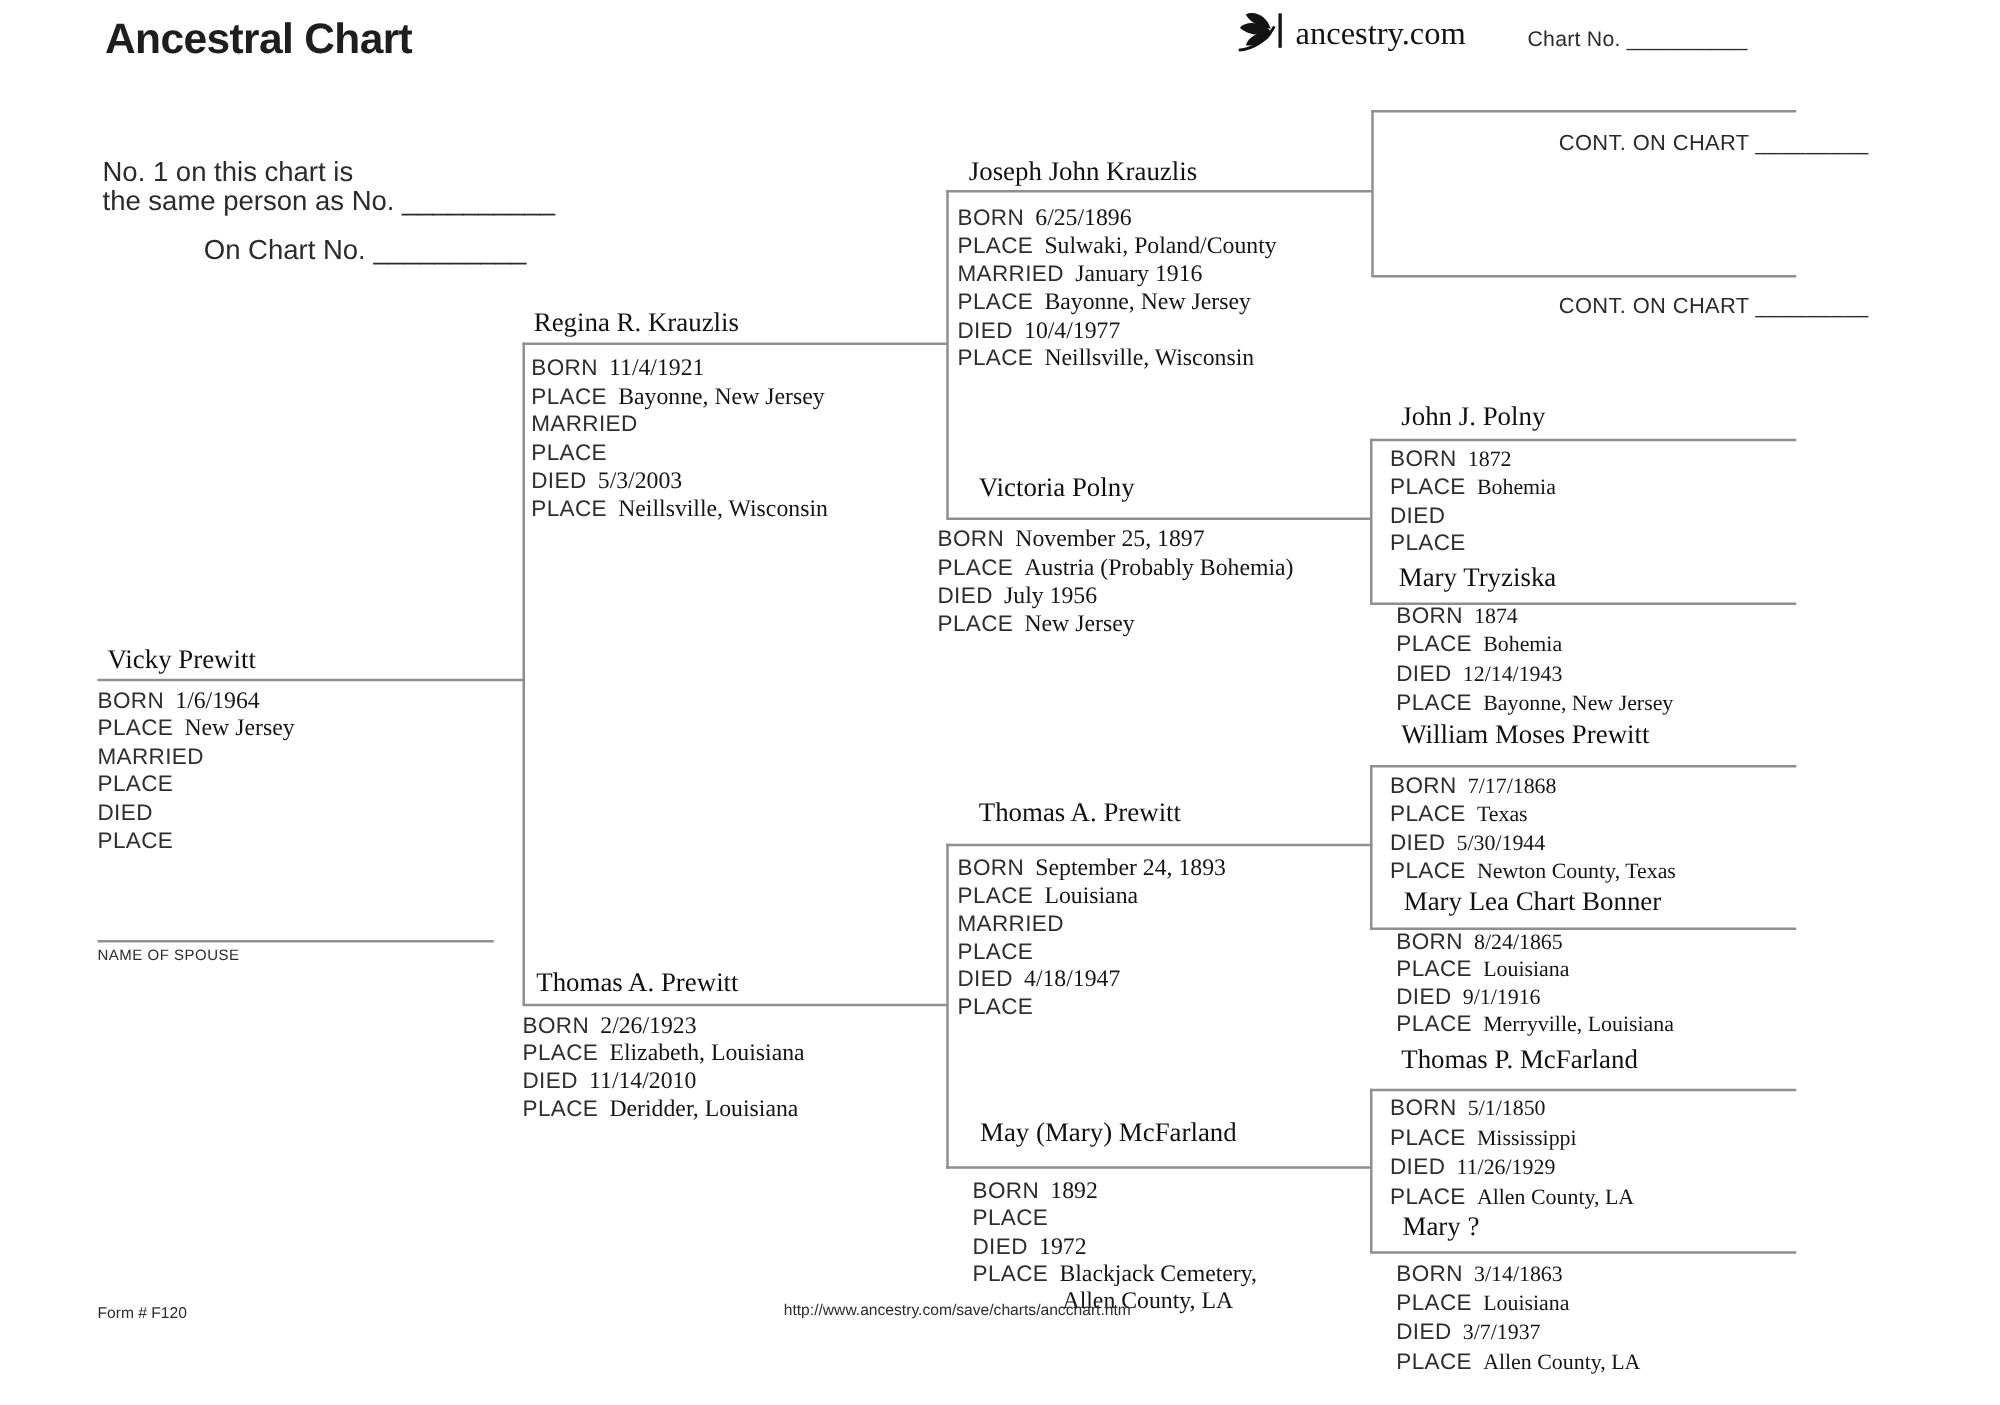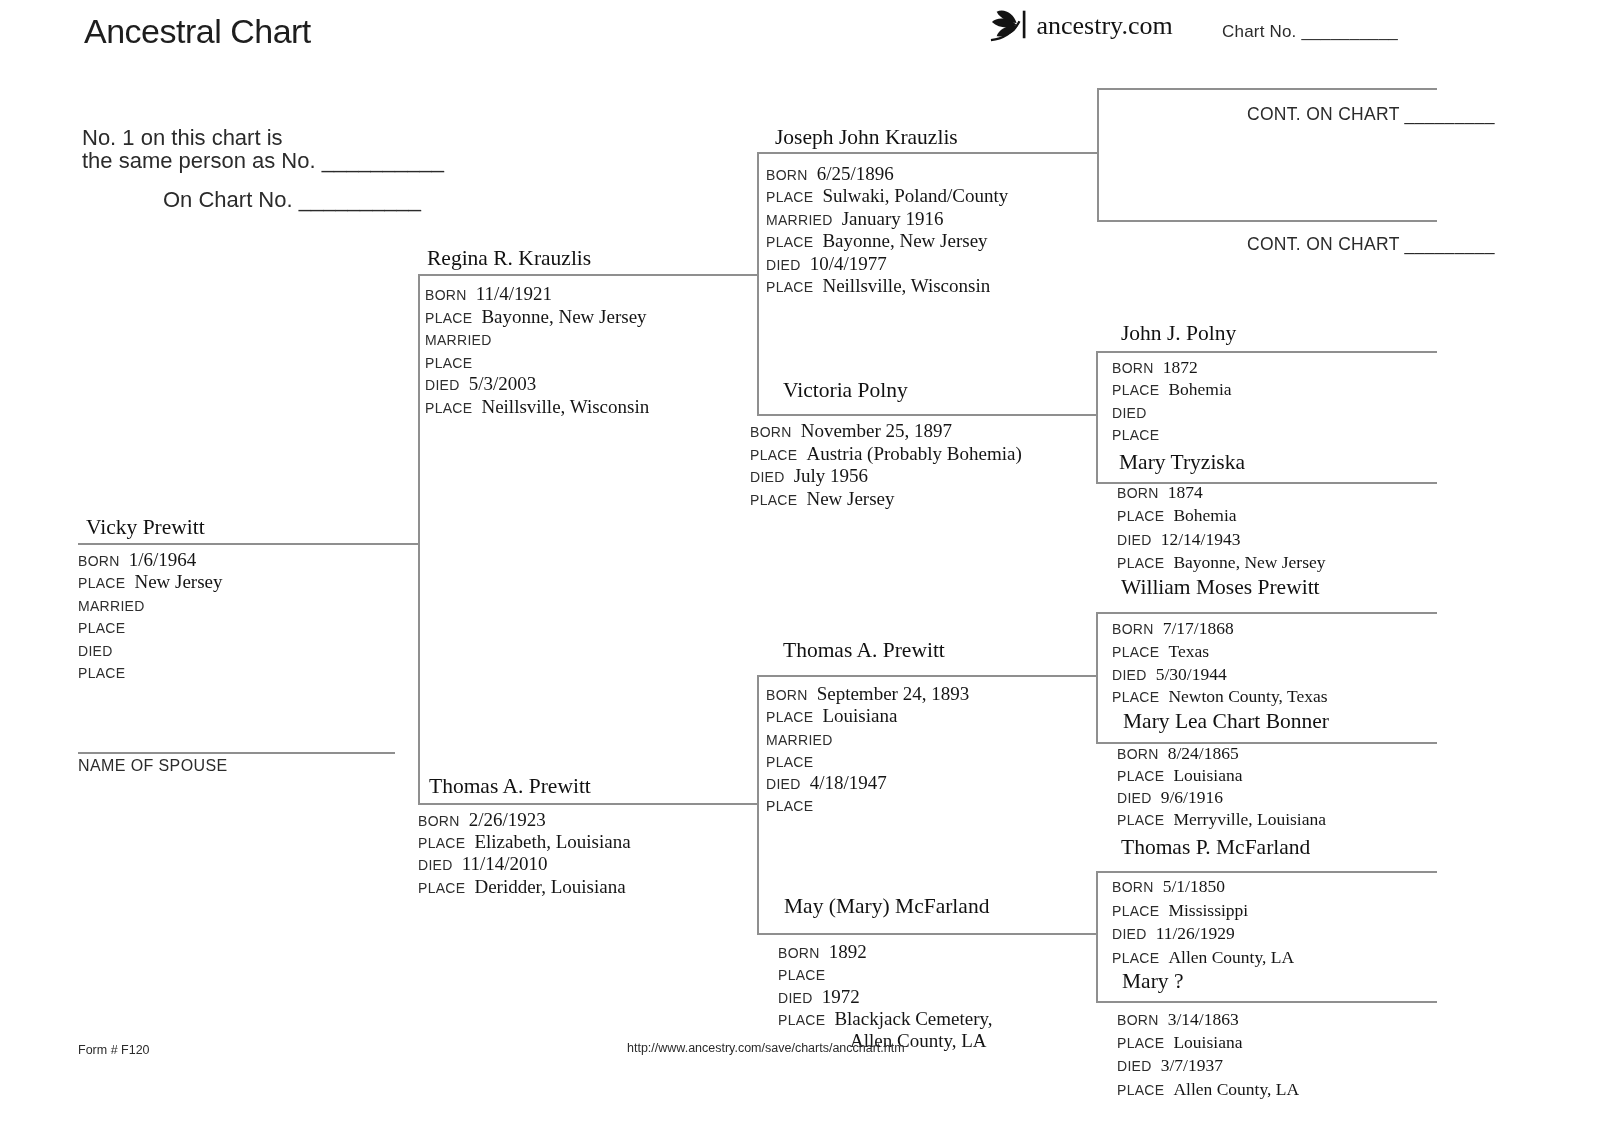--- a/index.html
+++ b/index.html
@@ -10,48 +10,48 @@
     font-family:"Liberation Sans", sans-serif;
     color:#1a1a1a;
     overflow:hidden;
   }
   .abs { position:absolute; }
   .line { position:absolute; background:#8f8f8f; }
   .hline { height:1.6px; }
   .vline { width:1.6px; }
 
   .title {
-    font-size:34px; font-weight:400; letter-spacing:-0.5px; color:#1e1e1e;
+    font-size:34px; font-weight:700; letter-spacing:-0.5px; color:#1e1e1e;
     white-space:nowrap;
   }
   .note { font-size:22px; color:#2b2b2b; white-space:nowrap; }
   .formtext { font-size:17px; color:#2b2b2b; white-space:nowrap; letter-spacing:0.2px; }
   .cont { font-size:17.5px; color:#2b2b2b; white-space:nowrap; letter-spacing:0.3px; }
   .small { font-size:12.5px; color:#2b2b2b; white-space:nowrap; }
 
   .brand {
     font-family:"Liberation Serif", serif;
     font-size:26px; color:#131313; white-space:nowrap;
   }
 
   .pname {
     position:absolute;
     font-family:"Liberation Serif", serif;
     font-size:21.5px; line-height:26px; color:#111; white-space:nowrap;
   }
   .rows { position:absolute; }
   .row { white-space:nowrap; height:var(--rh,22.4px); line-height:var(--rh,22.4px); }
-  .lbl { font-size:14px; letter-spacing:0.3px; color:#2e2e2e;text-align:right; }
+  .lbl { font-size:18px; letter-spacing:0.3px; color:#2e2e2e;text-align:right; }
   .val {
     font-family:"Liberation Serif", serif;
     font-size:19px; color:#151515; margin-left:9px;
   }
   .g4 .val { font-size:17.5px;margin-top:29px; }
   .val2 .val { margin-left:72px; }
-  .spouse { font-size:16px; letter-spacing:0.4px; color:#2b2b2b; white-space:nowrap; }
+  .spouse { font-size:12px; letter-spacing:0.4px; color:#2b2b2b; white-space:nowrap; }
 </style>
 </head>
 <body>
 
 <div class="abs title" style="left:84px;top:12px">Ancestral Chart</div>
 
 <div class="abs note" style="left:82px;top:125px">No. 1 on this chart is</div>
 <div class="abs note" style="left:82px;top:148px">the same person as No. __________</div>
 <div class="abs note" style="left:163px;top:187px">On Chart No. __________</div>
 
@@ -210,21 +210,21 @@
       <div class="row"><span class="lbl">DIED</span><span class="val">5/30/1944</span></div>
       <div class="row"><span class="lbl">PLACE</span><span class="val">Newton County, Texas</span></div>
     </div>
 </div>
 
 <div class="g4">
   <div class="pname" style="left:1123px;top:708px">Mary Lea Chart Bonner</div>
   <div class="rows" style="left:1117px;top:742px;--rh:22px">
       <div class="row"><span class="lbl">BORN</span><span class="val">8/24/1865</span></div>
       <div class="row"><span class="lbl">PLACE</span><span class="val">Louisiana</span></div>
-      <div class="row"><span class="lbl">DIED</span><span class="val">9/6/1916</span></div>
+      <div class="row"><span class="lbl">DIED</span><span class="val">9/1/1916</span></div>
       <div class="row"><span class="lbl">PLACE</span><span class="val">Merryville, Louisiana</span></div>
     </div>
 </div>
 
 <div class="g4">
   <div class="pname" style="left:1121px;top:834px">Thomas P. McFarland</div>
   <div class="rows" style="left:1112px;top:875px;--rh:23.5px">
       <div class="row"><span class="lbl">BORN</span><span class="val">5/1/1850</span></div>
       <div class="row"><span class="lbl">PLACE</span><span class="val">Mississippi</span></div>
       <div class="row"><span class="lbl">DIED</span><span class="val">11/26/1929</span></div>

